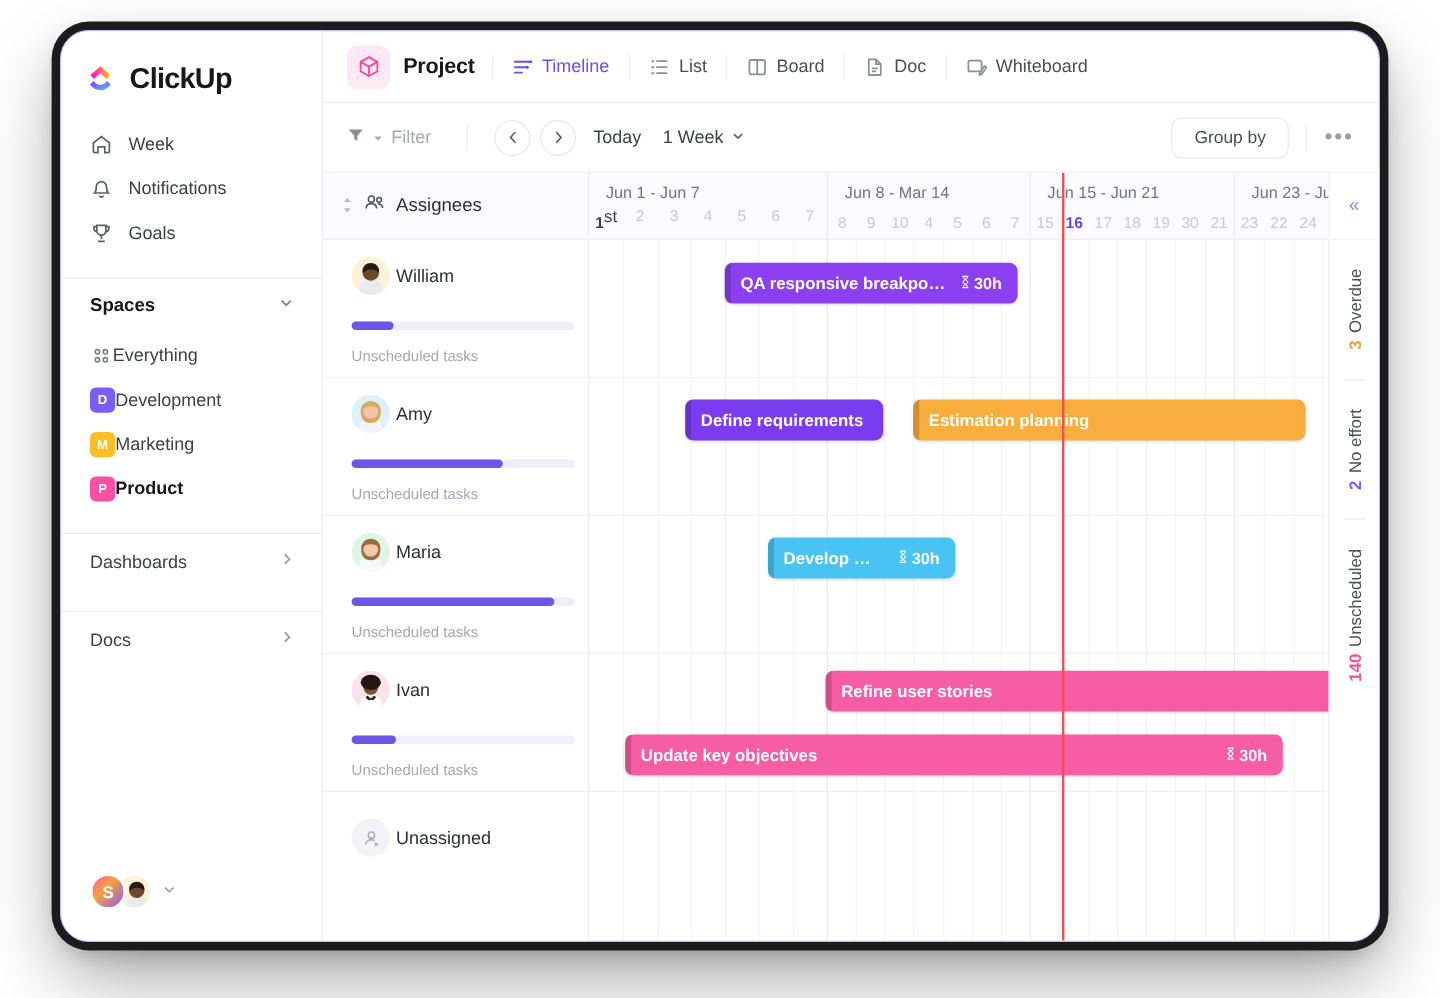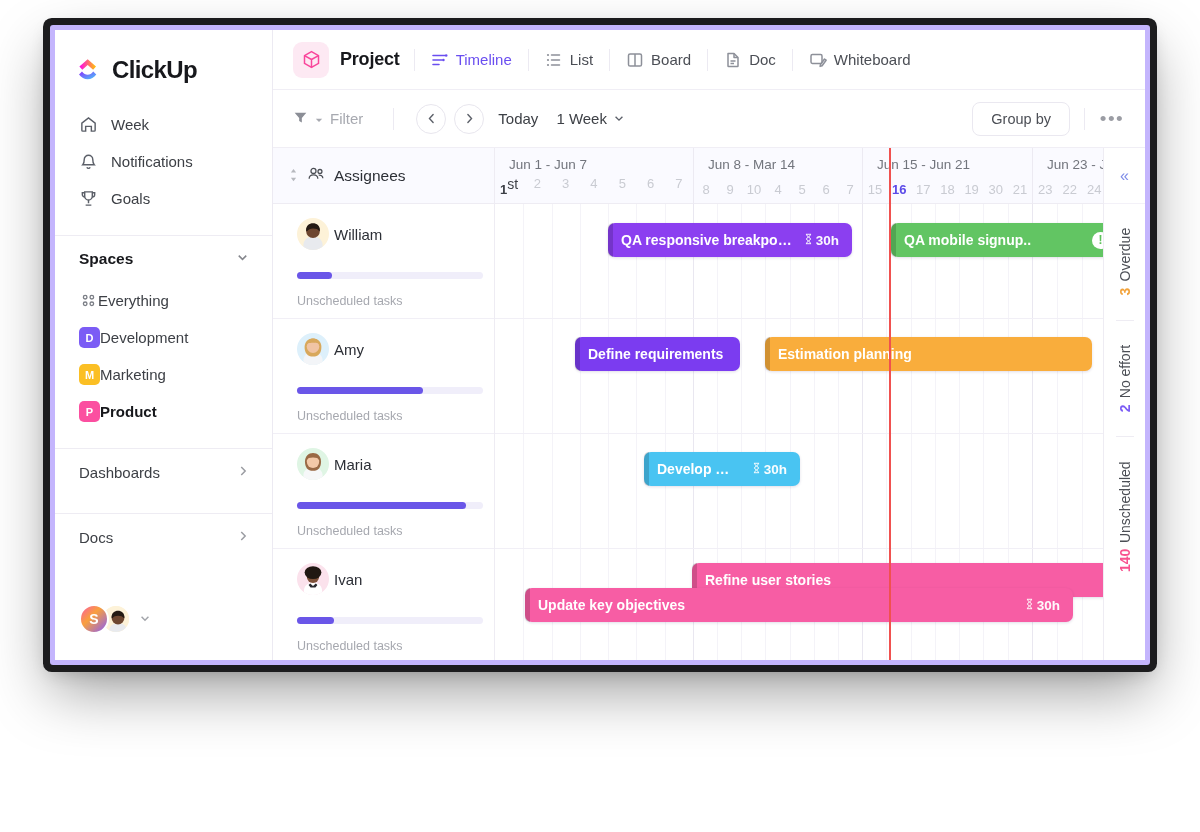--- a/index.html
+++ b/index.html
@@ -7,24 +7,24 @@
     width: 1200px; height: 832px;
     background: #ffffff;
     font-family: "Liberation Sans", sans-serif;
     overflow: hidden;
   }
 
   
   #device {
     position: absolute;
     left: 50px; top: 25px;
-    width: 1100px; height: 640px;
+    width: 1100px; height: 760px;
     background: #ffffff;
-    border-radius: 3px;
-    border: 5px solid #c4b5fd;
+    border-radius: 24px;
+    border: 1px solid #c4b5fd;
     box-shadow: 0 0 0 7px #1c1c1e, 0 26px 60px rgba(0,0,0,.38), 0 6px 18px rgba(0,0,0,.22);
     overflow: hidden;
     display: flex;
   }
 
   
   #sidebar {
     width: 218px; height: 100%;
     background: #fff;
     border-right: 1px solid #eceaf2;
@@ -730,25 +730,20 @@
             <span class="b-spacer"></span>
             <span class="hrs">
               <span>
                 <svg viewBox="0 0 10 14" width="9" height="12" fill="none" stroke="#fff" stroke-width="1.1">
                     <path d="M2 1.5h6M2 12.5h6M2.6 1.5c0 3 4.8 3.6 4.8 5.5S2.6 9.5 2.6 12.5M7.4 1.5c0 3-4.8 3.6-4.8 5.5s4.8 2.5 4.8 5.5"></path>
                   </svg>
               </span>
               <span>30h</span>
             </span>
           </div>
-          <div class="bar" style="left:396px; width:231px; top:19px; background:#62c563;">
-            <span class="b-label">QA mobile signup..</span>
-            <span class="b-spacer"></span>
-            <span class="warn">!</span>
-          </div>
 
           <div class="bar" style="left:80px; width:165px; top:133px; background:#7b3cf0;">
             <span class="b-label">Define requirements</span>
           </div>
           <div class="bar" style="left:270px; width:327px; top:133px; background:#f9ad3c;">
             <span class="b-label">Estimation planning</span>
           </div>
 
           <div class="bar" style="left:149px; width:156px; top:248px; background:#49c4f2;">
             <span class="b-label">Develop mobile app</span>
@@ -759,21 +754,21 @@
                     <path d="M2 1.5h6M2 12.5h6M2.6 1.5c0 3 4.8 3.6 4.8 5.5S2.6 9.5 2.6 12.5M7.4 1.5c0 3-4.8 3.6-4.8 5.5s4.8 2.5 4.8 5.5"></path>
                   </svg>
               </span>
               <span>30h</span>
             </span>
           </div>
 
           <div class="bar" style="left:197px; width:425px; top:359px; background:#f75da4;">
             <span class="b-label">Refine user stories</span>
           </div>
-          <div class="bar" style="left:30px; width:548px; top:384px; background:#f75da4;">
+          <div class="bar" style="left:30px; width:548px; top:412px; background:#f75da4;">
             <span class="b-label">Update key objectives</span>
             <span class="b-spacer"></span>
             <span class="hrs">
               <span>
                 <svg viewBox="0 0 10 14" width="9" height="12" fill="none" stroke="#fff" stroke-width="1.1">
                     <path d="M2 1.5h6M2 12.5h6M2.6 1.5c0 3 4.8 3.6 4.8 5.5S2.6 9.5 2.6 12.5M7.4 1.5c0 3-4.8 3.6-4.8 5.5s4.8 2.5 4.8 5.5"></path>
                   </svg>
               </span>
               <span>30h</span>
             </span>

